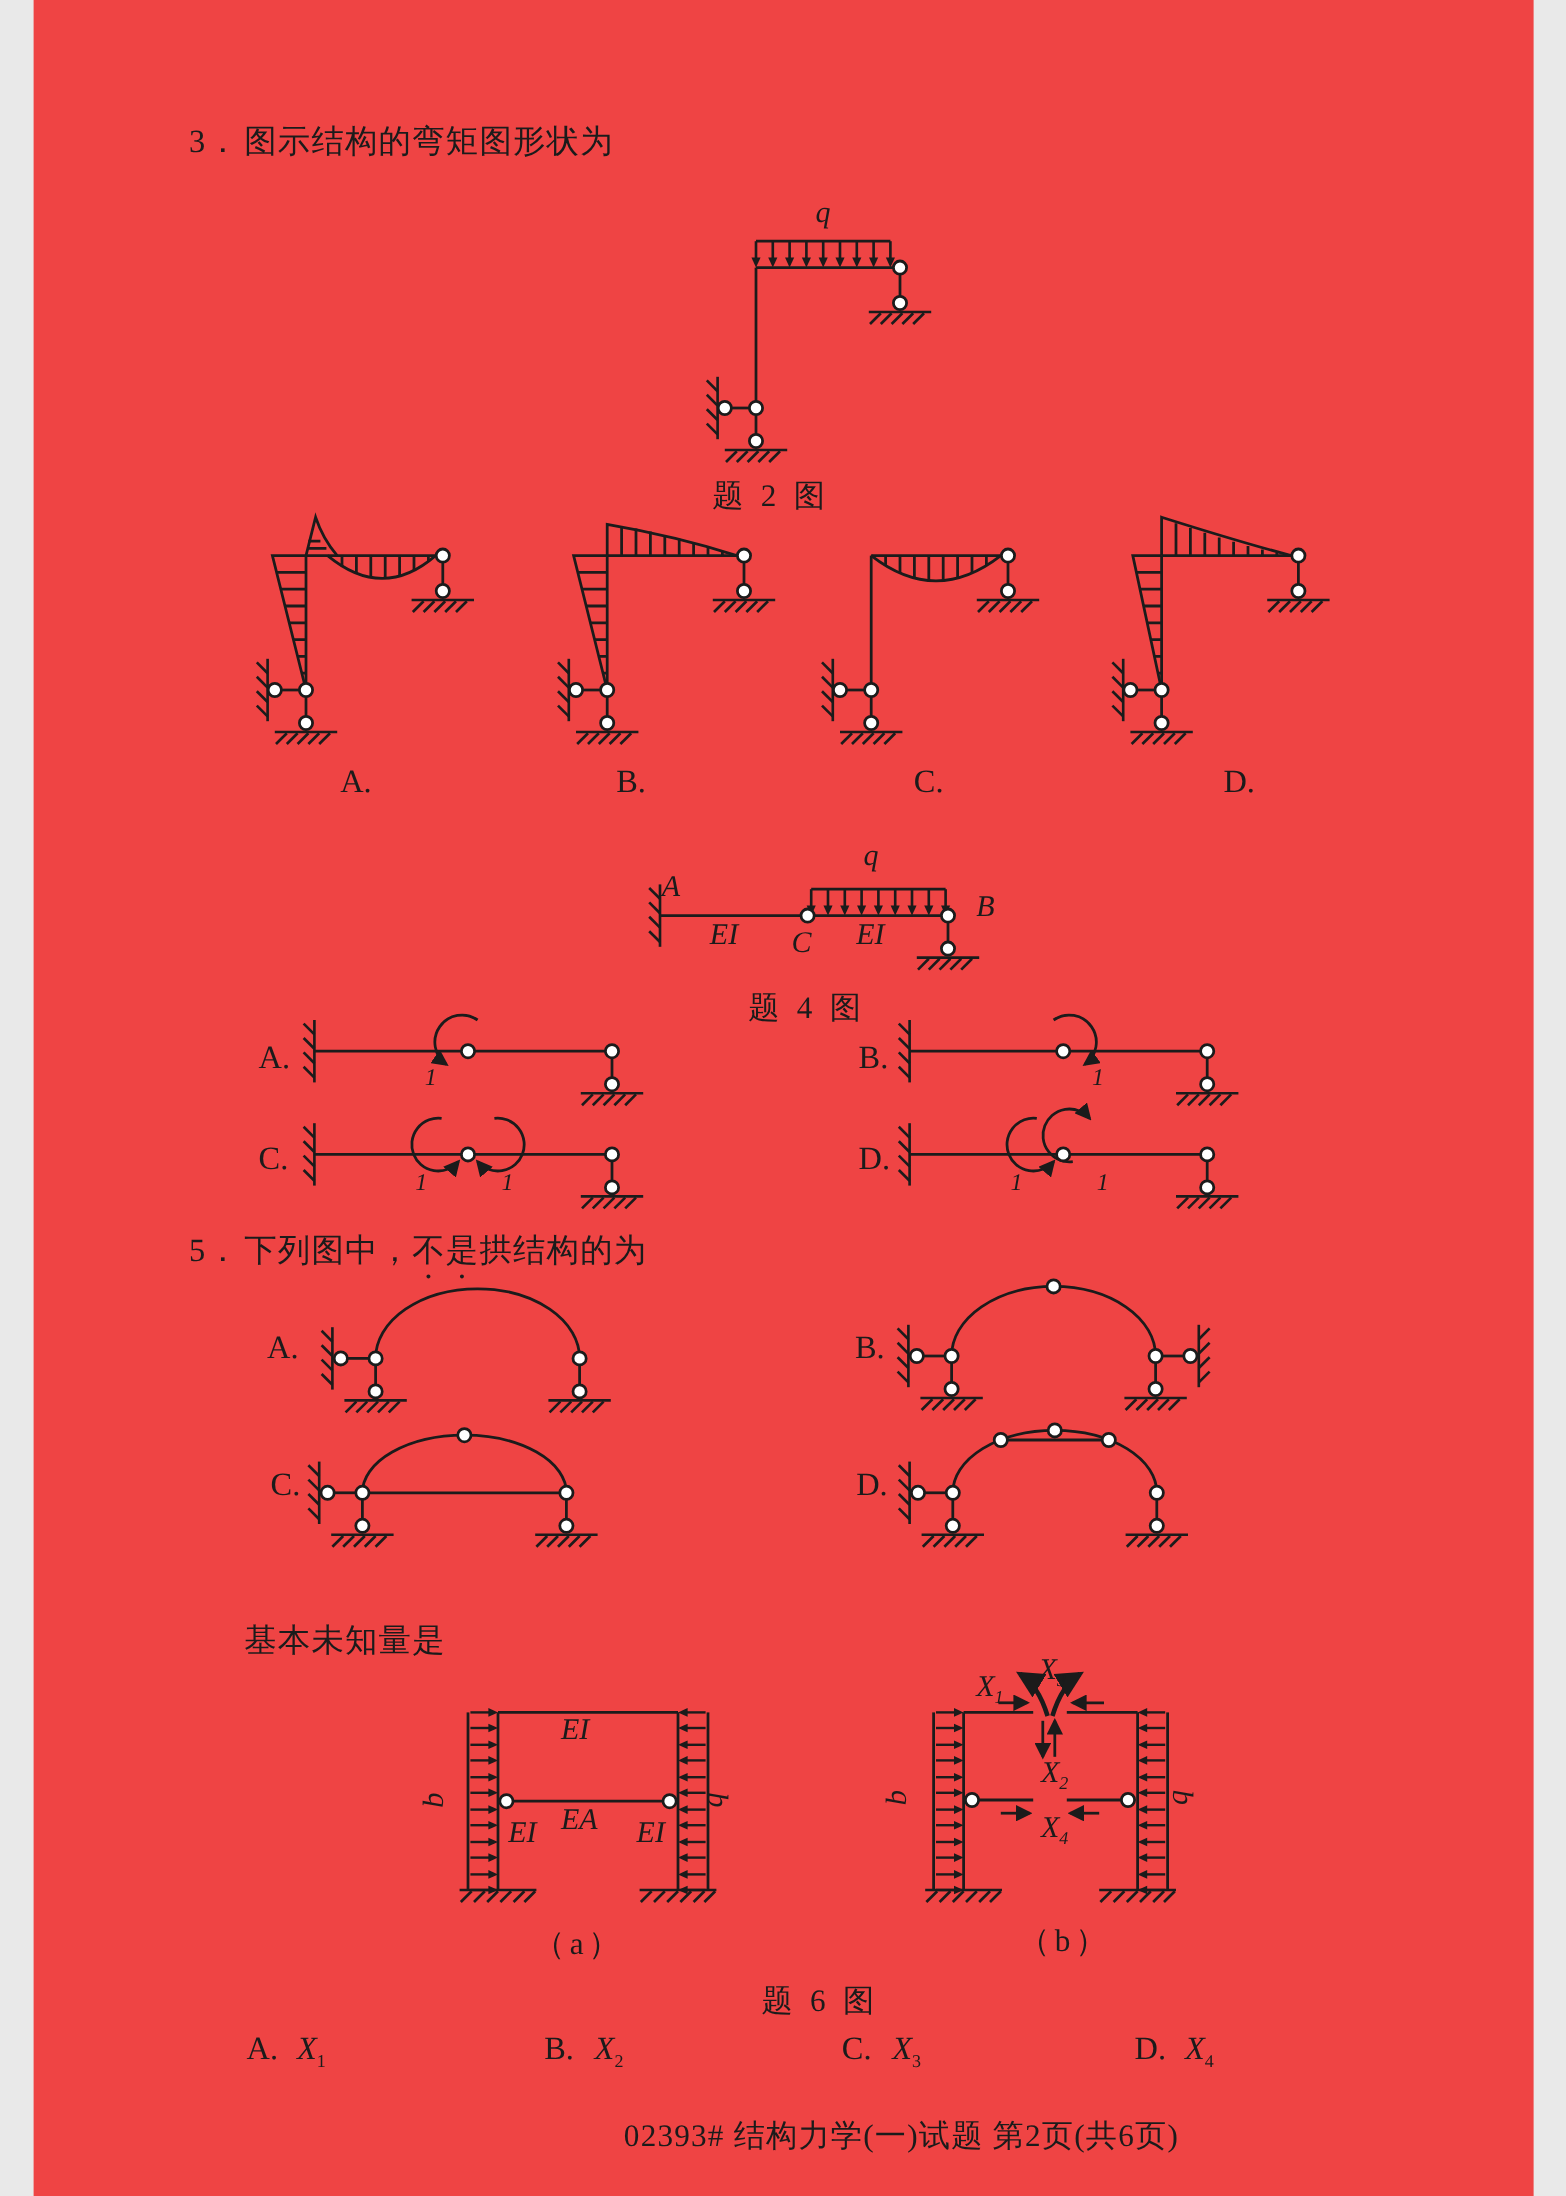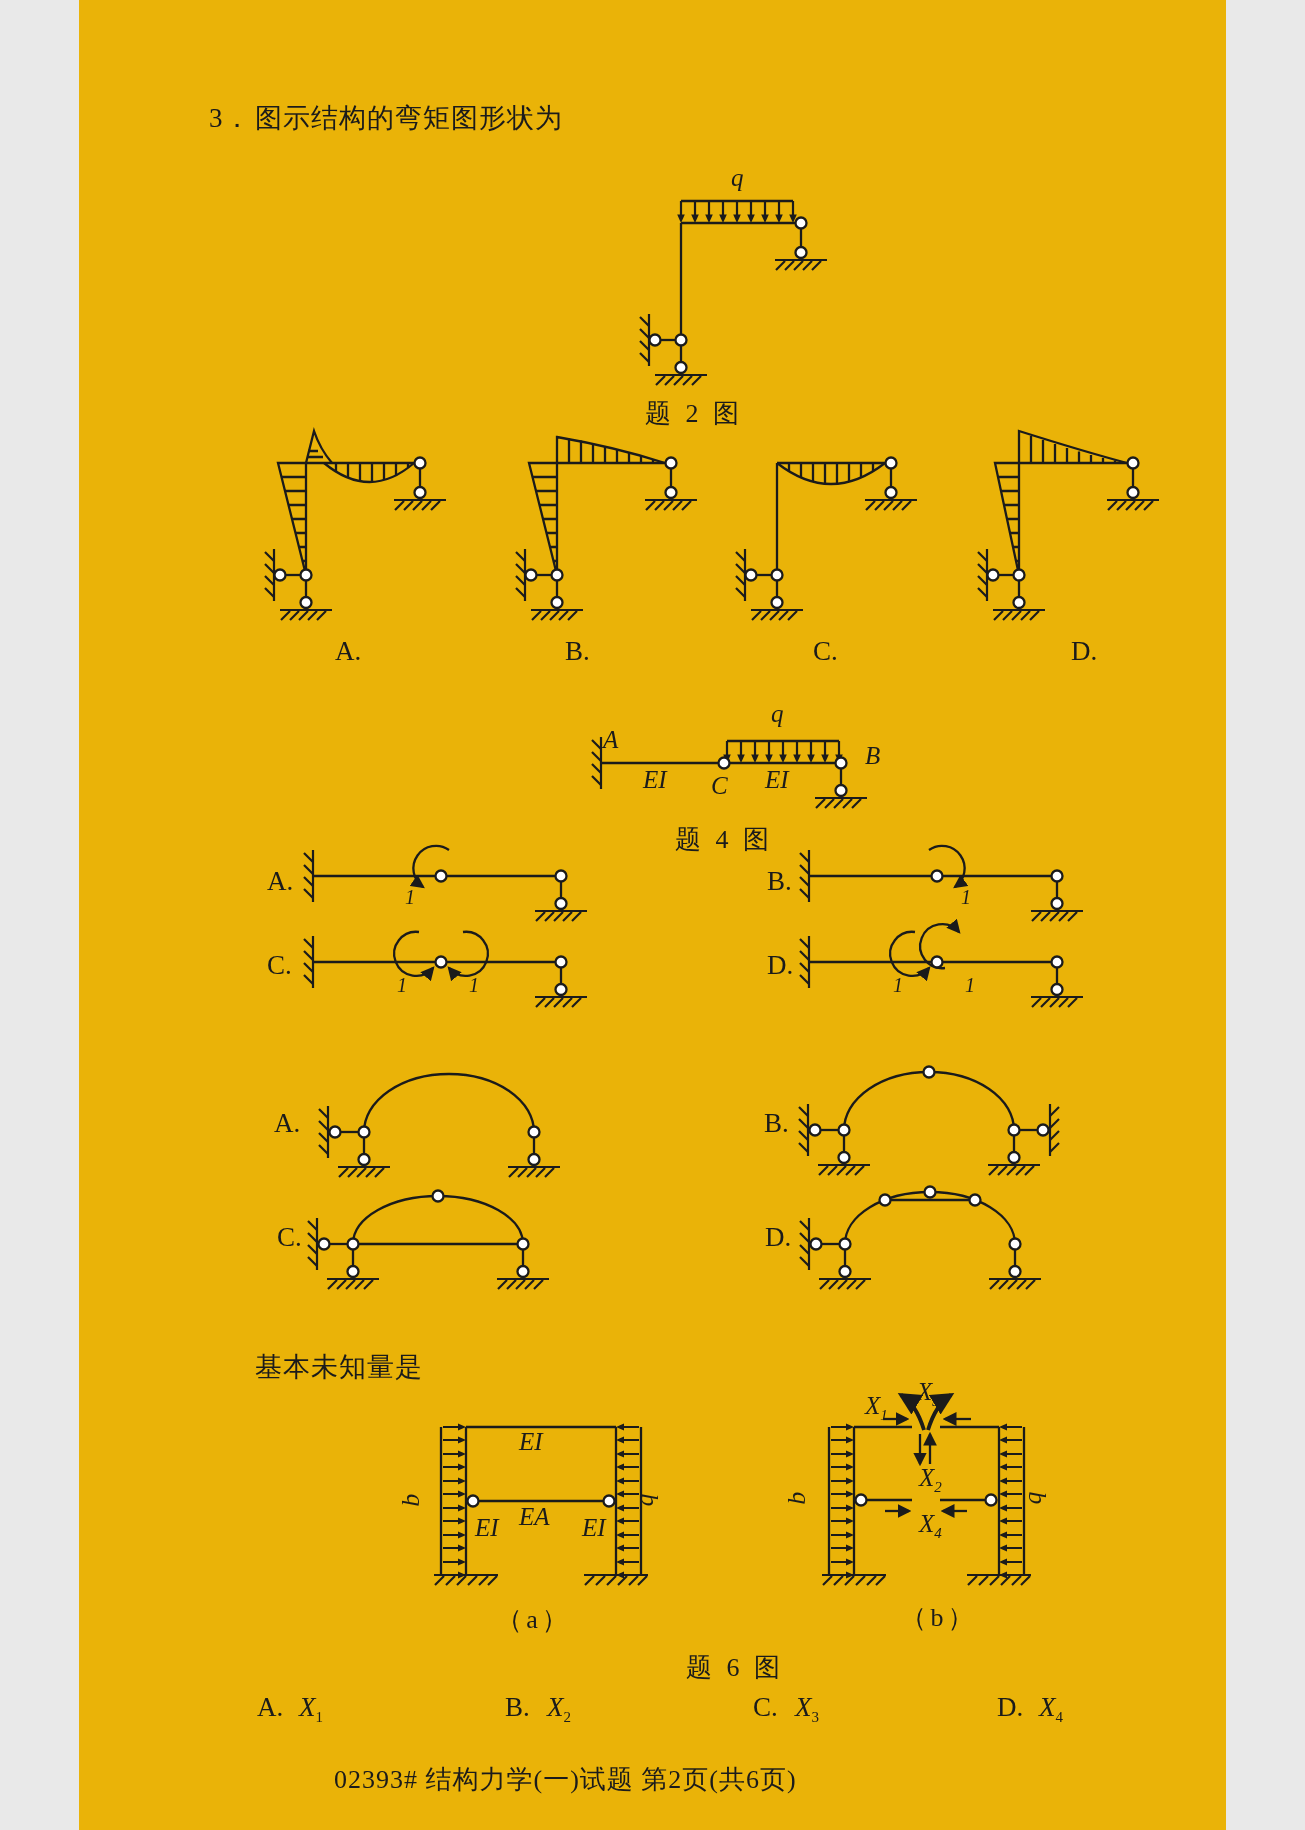--- a/index.html
+++ b/index.html
@@ -1,37 +1,37 @@
 <!DOCTYPE html>
 <html><head>
 <meta charset="utf-8">
 <style>
   html,body{margin:0;padding:0;background:#e9e9e9}
-  .page{position:relative;width:1147px;height:1830px;margin:0 auto;background:#eab308;
+  .page{position:relative;width:1250px;height:1830px;margin:0 auto;background:#ef4444;
         font-family:"Liberation Serif","DejaVu Serif",serif;color:#1b1b1b;overflow:hidden}
   .abs{position:absolute}
   .qline{font-size:27px;white-space:nowrap;letter-spacing:1px}
   .qnum{display:inline-block;min-width:46px}
   .qline2{font-size:27px;white-space:nowrap;letter-spacing:1px}
   .cap{font-size:26px;text-align:center;letter-spacing:4px}
   .optL{font-size:27px}
   .it{font-style:italic;font-family:"Liberation Serif","DejaVu Serif",serif}
   .lbl{font-size:25px;font-style:italic;white-space:nowrap}
   .lblq{font-size:25px;font-style:italic}
   sub{font-size:15px;line-height:0}
   .emph{-webkit-text-emphasis:filled dot;-webkit-text-emphasis-position:under right;
         text-emphasis:filled dot;text-emphasis-position:under}
   .rotL{transform:rotate(90deg)}
   .rotR{transform:rotate(-90deg)}
   .optitem .qnum{min-width:42px}
   svg.abs{overflow:visible}
   .sk{stroke:#1b1b1b;stroke-width:2.3;fill:none;stroke-linecap:butt}
   .thick{stroke:#1b1b1b;stroke-width:3.8;fill:none}
   .t1{font:italic 20px "Liberation Serif","DejaVu Serif",serif;fill:#1b1b1b}
-  .footer{font-size:26px;text-align:left;letter-spacing:1px}
+  .footer{font-size:26px;text-align:right;letter-spacing:1px}
 </style>
 </head>
 <body>
 
 <div class="page">
 
 <svg width="0" height="0" class="abs" aria-hidden="true">
 <defs>
   <marker id="ah" markerWidth="6" markerHeight="6" refX="5" refY="3" orient="auto-start-reverse" markerUnits="strokeWidth">
     <path d="M0,0 L6,3 L0,6 Z" fill="#1b1b1b"></path>
@@ -278,20 +278,23 @@
   <path class="sk" d="M148,46 A22,22 0 1 1 162,10" marker-end="url(#ah)"></path>
   <text class="t1" x="96" y="70">1</text>
   <text class="t1" x="168" y="70">1</text>
   <use href="#hinge" x="140" y="40"></use>
   <use href="#hinge" x="260" y="40"></use>
       <line class="sk" x1="260" y1="45.5" x2="260" y2="62"></line>
   <use href="#hinge" x="260" y="67.5"></use>
       <use href="#ground" x="260" y="75"></use>
 </svg>
 
+<div class="abs qline" style="left:130px;top:1024px">
+  <span class="qnum">5．</span><span>下列图中，</span><span class="emph">不是</span><span>拱结构的为</span>
+</div>
 
 <span class="abs optL" style="left:195px;top:1108px">A.</span>
 <svg class="abs" style="left:223px;top:1064px" width="300" height="130" viewBox="0 0 300 130">
   <path class="sk" d="M62,68 A85,58 0 0 1 232,68"></path>
   <use href="#wallL" x="26" y="68"></use>
       <use href="#hinge" x="33" y="68"></use>
   <line class="sk" x1="38.5" y1="68" x2="56.5" y2="68"></line>
       <use href="#hinge" x="62" y="68"></use>
   <line class="sk" x1="62" y1="73.5" x2="62" y2="90"></line>
       <use href="#hinge" x="62" y="95.5"></use>

